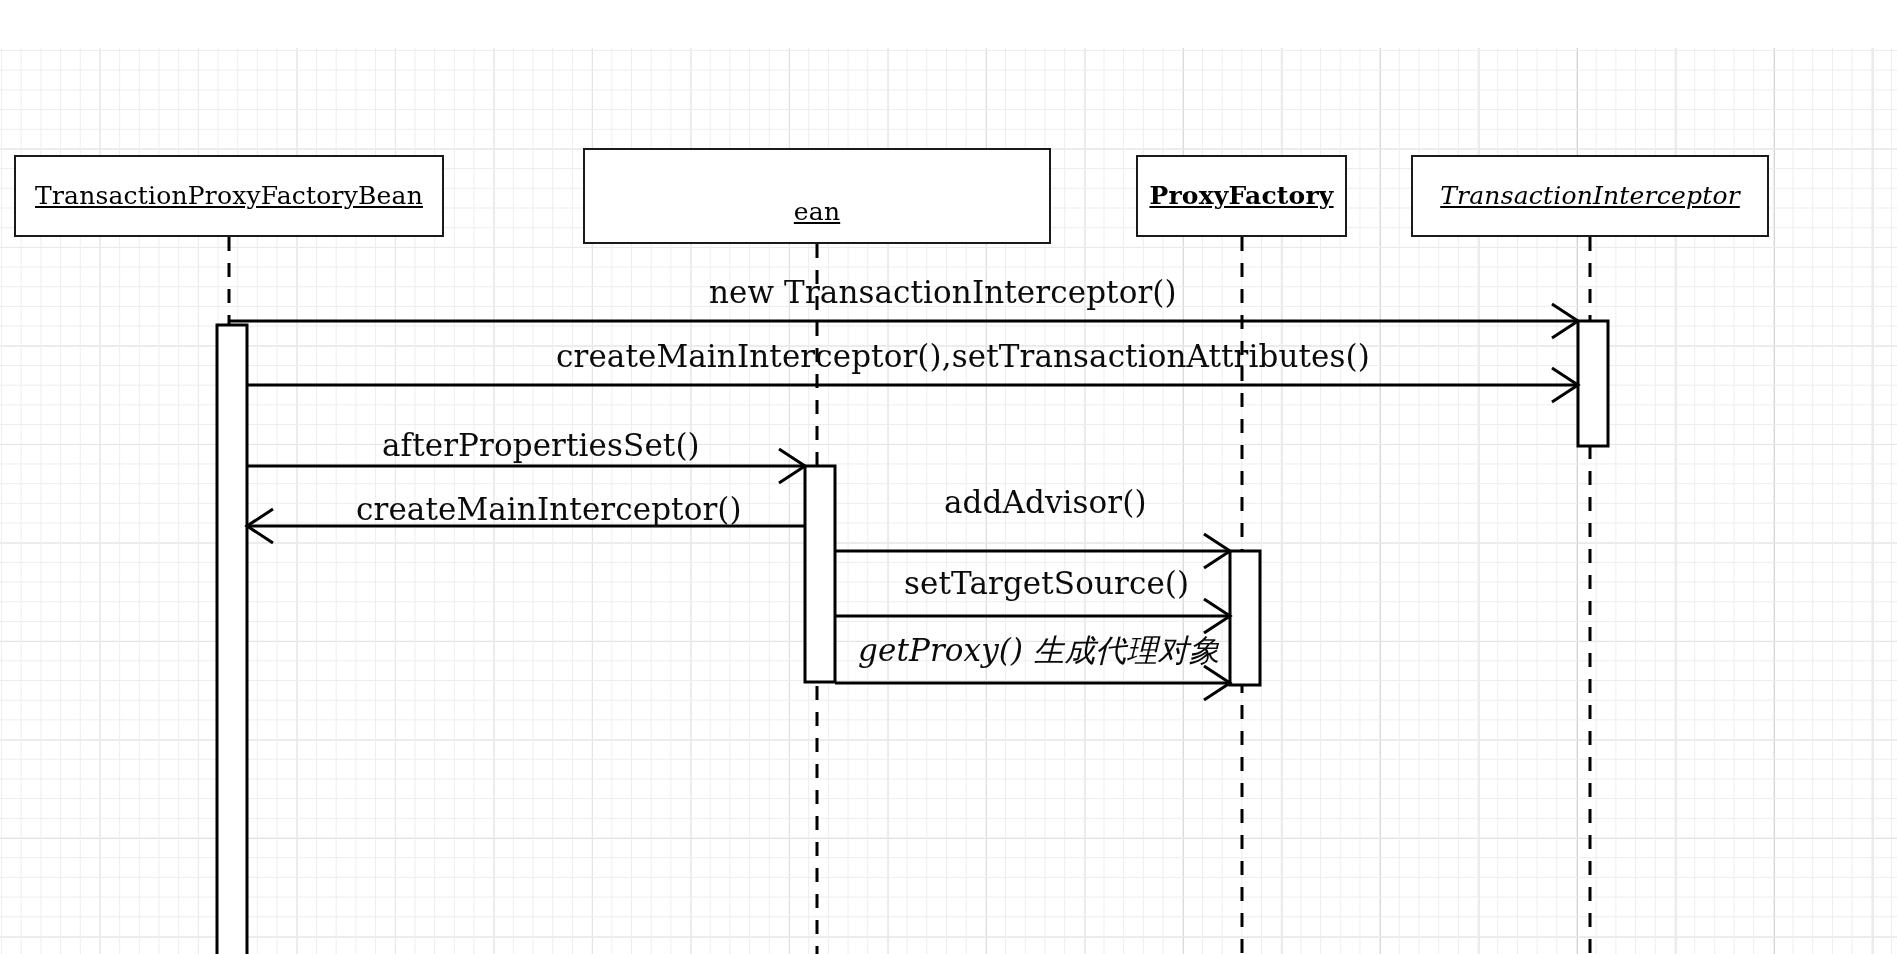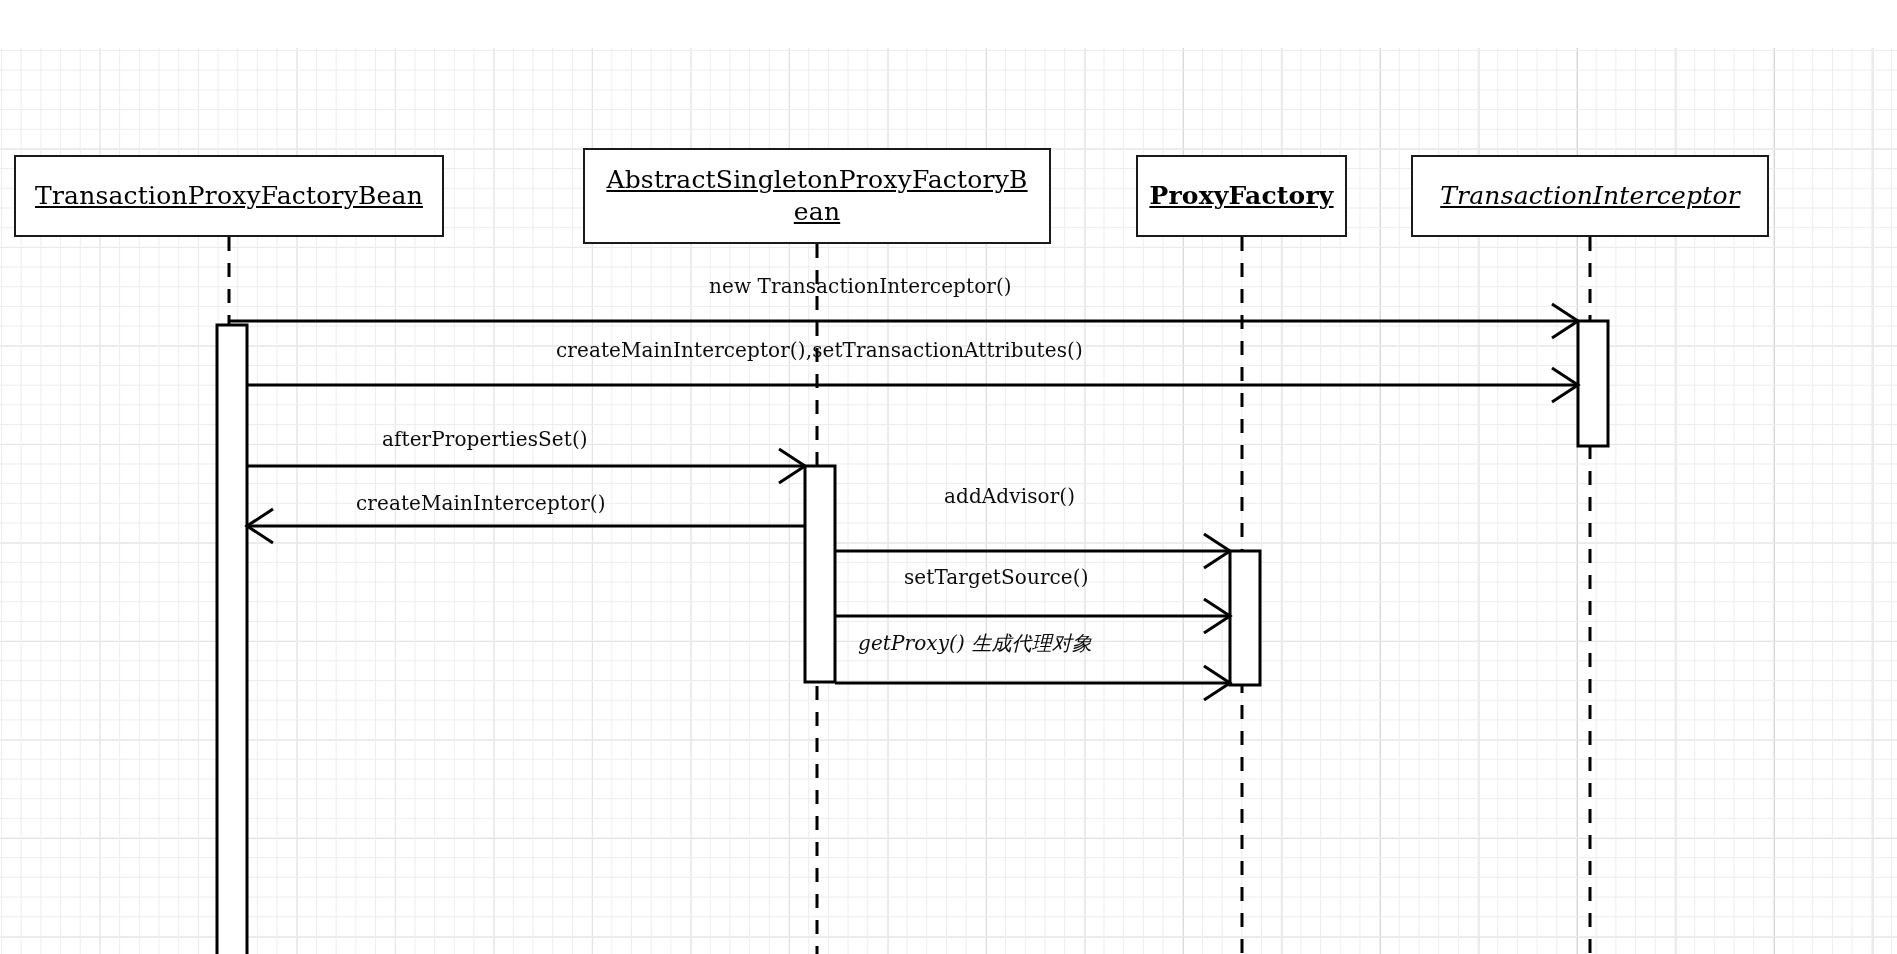--- a/index.html
+++ b/index.html
@@ -50,21 +50,21 @@
     color: #000000;
     text-decoration: underline;
     line-height: 1.28;
     letter-spacing: 0.2px;
     padding: 0 6px;
     word-break: break-all;
   }
   .msg-label {
     position: absolute;
     font-family: "DejaVu Serif", "Liberation Serif", serif;
-    font-size: 20px;
+    font-size: 31px;
     color: #0b0b0b;
     white-space: nowrap;
     letter-spacing: 0.1px;
   }
 </style>
 </head>
 <body>
 
 <div id="canvas">
 
@@ -112,21 +112,21 @@
           <path d="M 1204 618 L 1230 635 L 1204 652" fill="none" stroke="#000000" stroke-width="3" stroke-linecap="butt"></path>
         </g>
       </g>
   </svg>
 
   <div id="participant-boxes">
       <div class="participant-box" style="left: 14px; top: 107px; width: 430px; height: 82px;">
         <div class="participant-label"><span>TransactionProxyFactoryBean</span></div>
       </div>
       <div class="participant-box" style="left: 583px; top: 100px; width: 468px; height: 96px;">
-        <div class="participant-label"><span>AbstractSingletonProxyFactoryB</span><br><span>ean</span></div>
+        <div class="participant-label"><br><span>ean</span></div>
       </div>
       <div class="participant-box" style="left: 1136px; top: 107px; width: 211px; height: 82px; font-weight: bold;">
         <div class="participant-label"><span>ProxyFactory</span></div>
       </div>
       <div class="participant-box" style="left: 1411px; top: 107px; width: 358px; height: 82px; font-style: italic;">
         <div class="participant-label"><span>TransactionInterceptor</span></div>
       </div>
     </div>
   <div id="message-labels">
       <div class="msg-label" style="left: 709px; top: 226px;">new TransactionInterceptor()</div>

